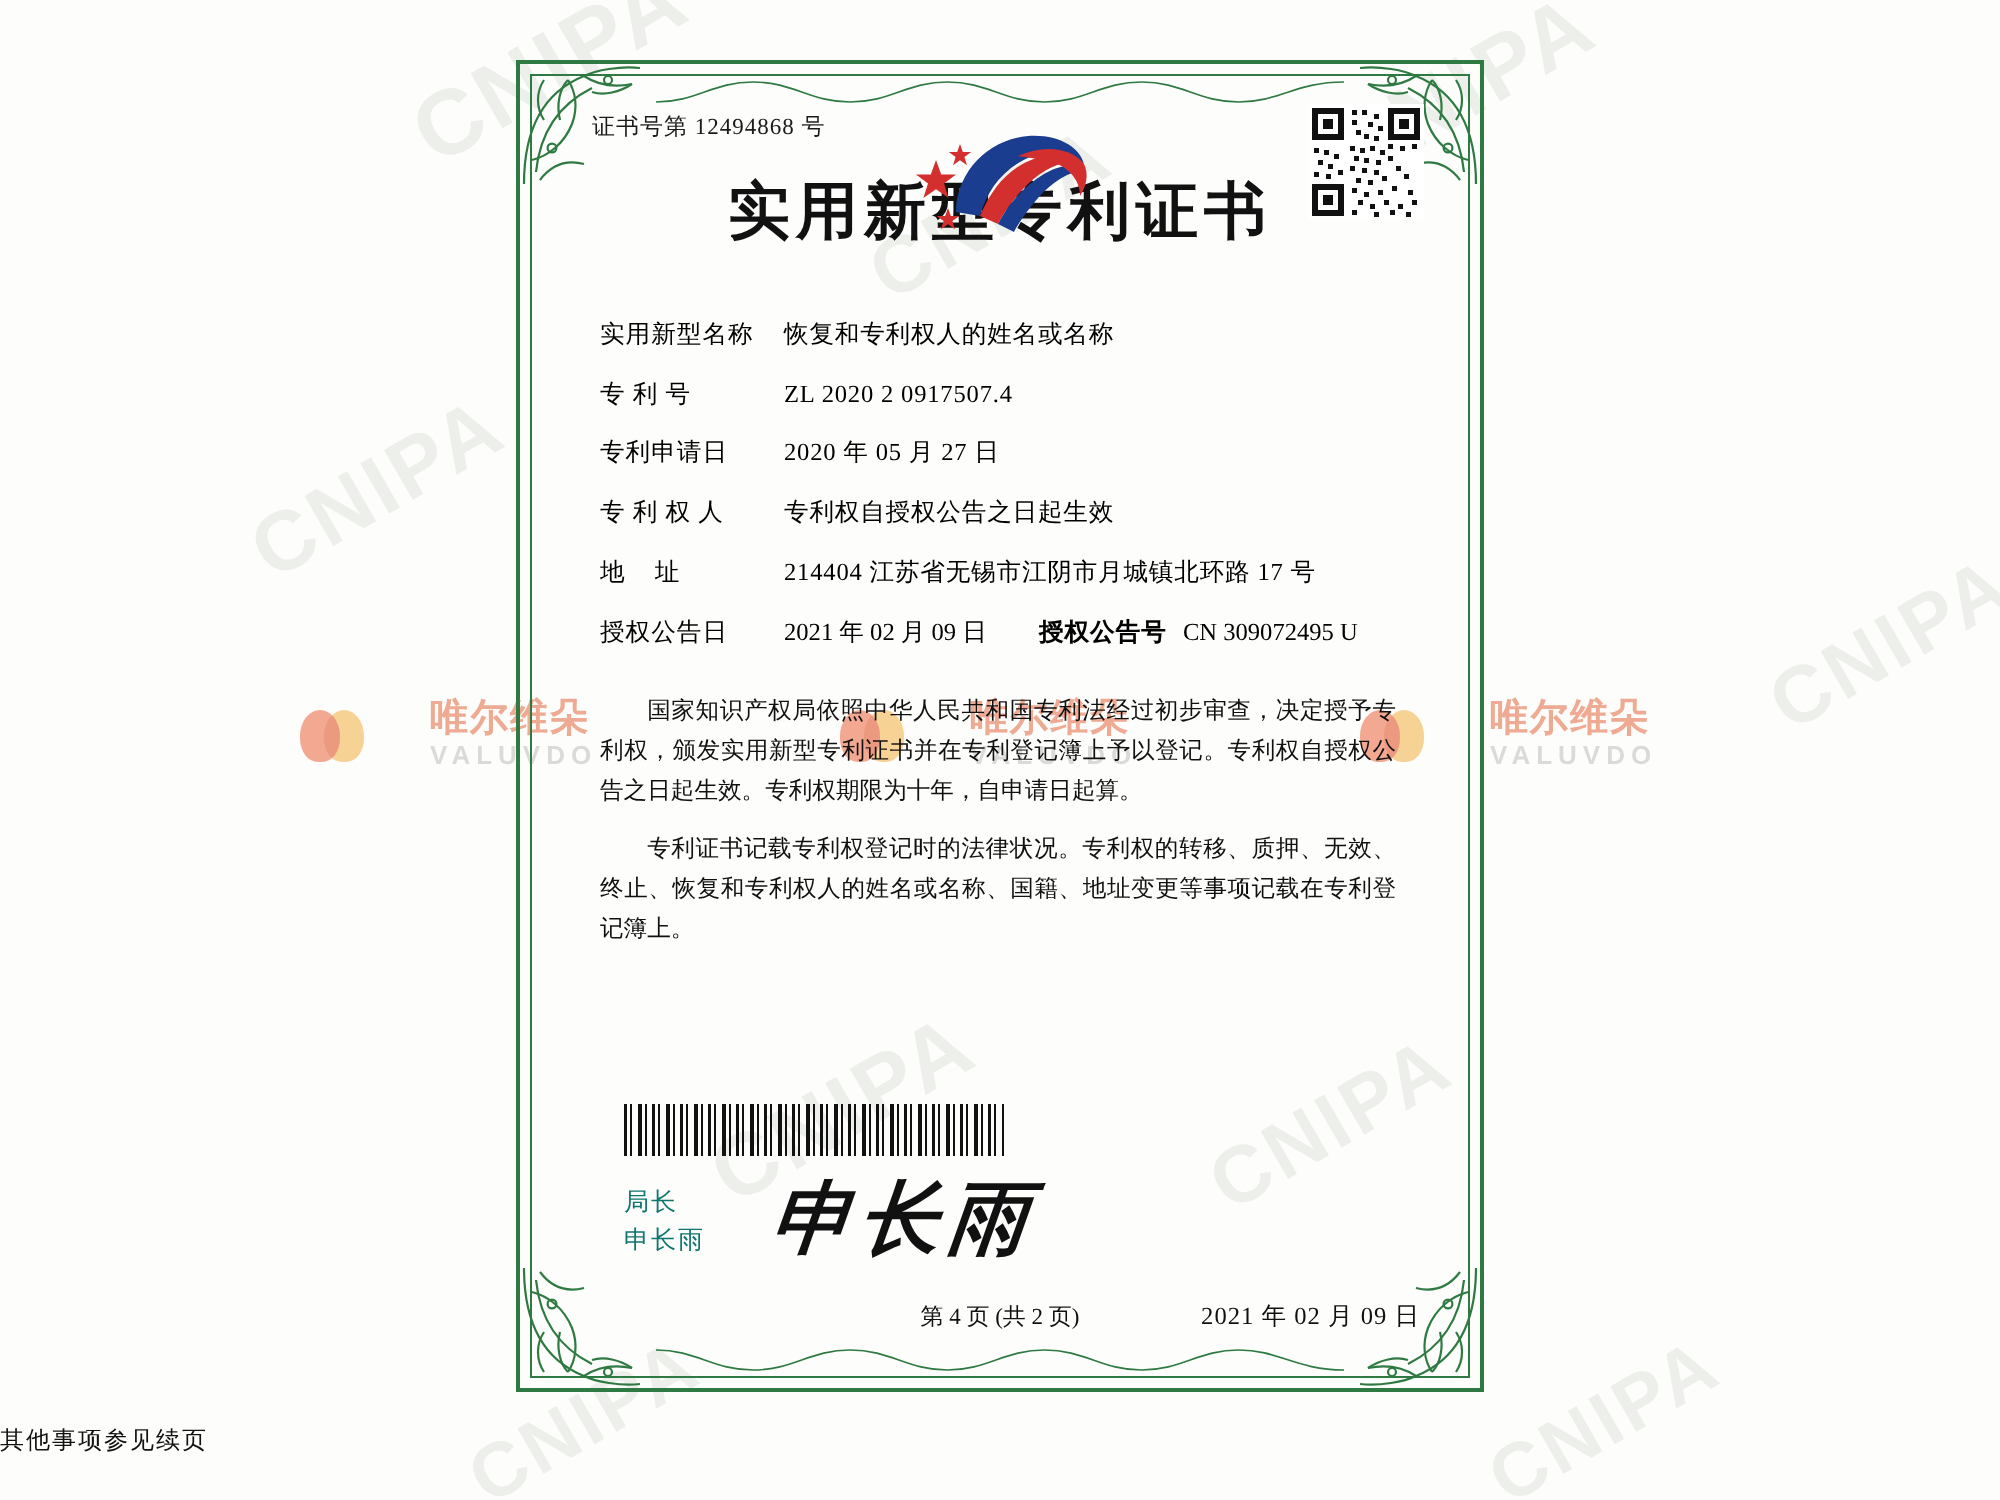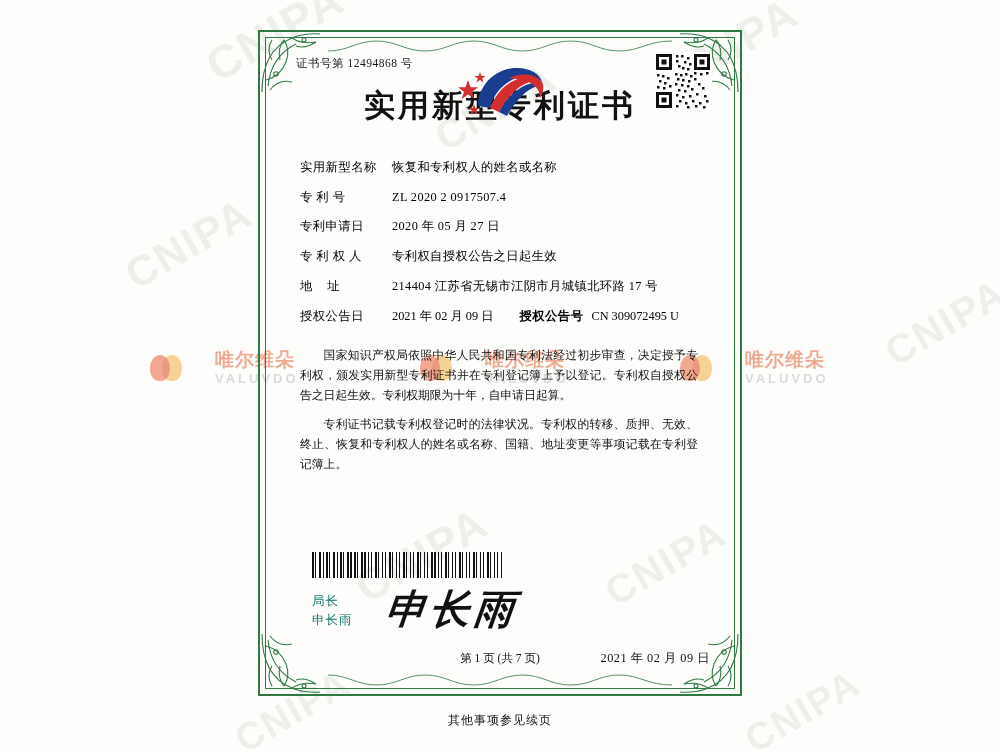--- a/index.html
+++ b/index.html
@@ -252,21 +252,20 @@
     bottom: 10px;
     text-align: center;
     font-size: 11.5px;
     color: #111;
   }
   .foot-note {
     position: absolute;
     left: 0;
     right: 0;
     top: 712px;
-    text-align: center;
     font-size: 12px;
     color: #111;
     letter-spacing: 1px;
   }
 </style>
 </head>
 <body>
 
 <div id="page">
 
@@ -510,18 +509,18 @@
 
       <div class="sign-block">
         <div class="sign-labels">
           <div>局长</div>
           <div>申长雨</div>
         </div>
         <div class="signature">申长雨</div>
         <div class="sign-date">2021 年 02 月 09 日</div>
       </div>
 
-      <div class="page-num">第 1 页 (共 7 页)</div>
+      <div class="page-num">第 4 页 (共 2 页)</div>
     </div>
   </div>
 
   <div class="foot-note">其他事项参见续页</div>
 </div>
 
 </body></html>

